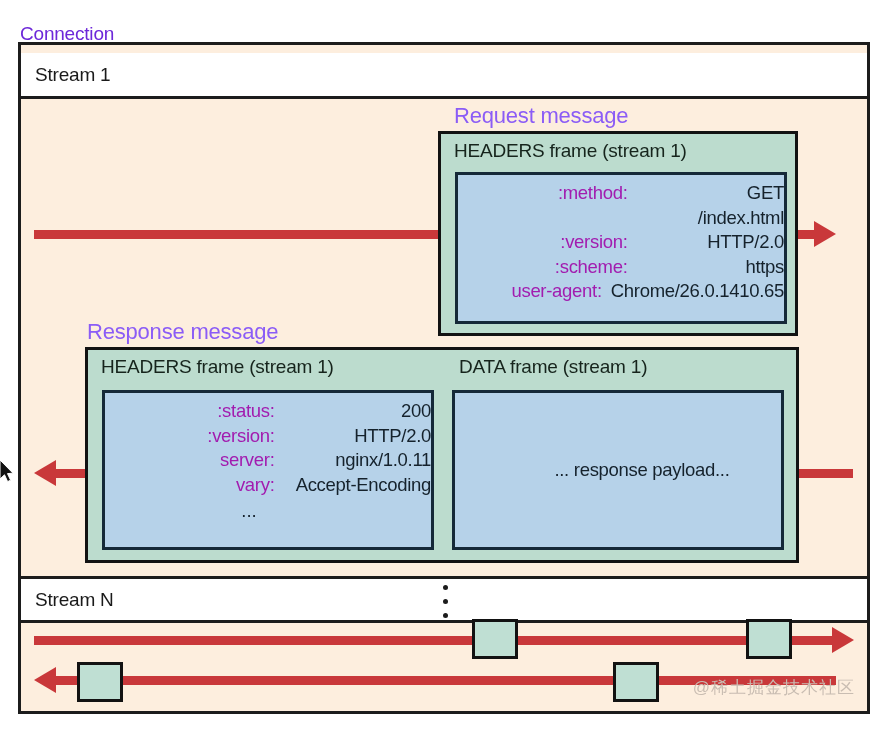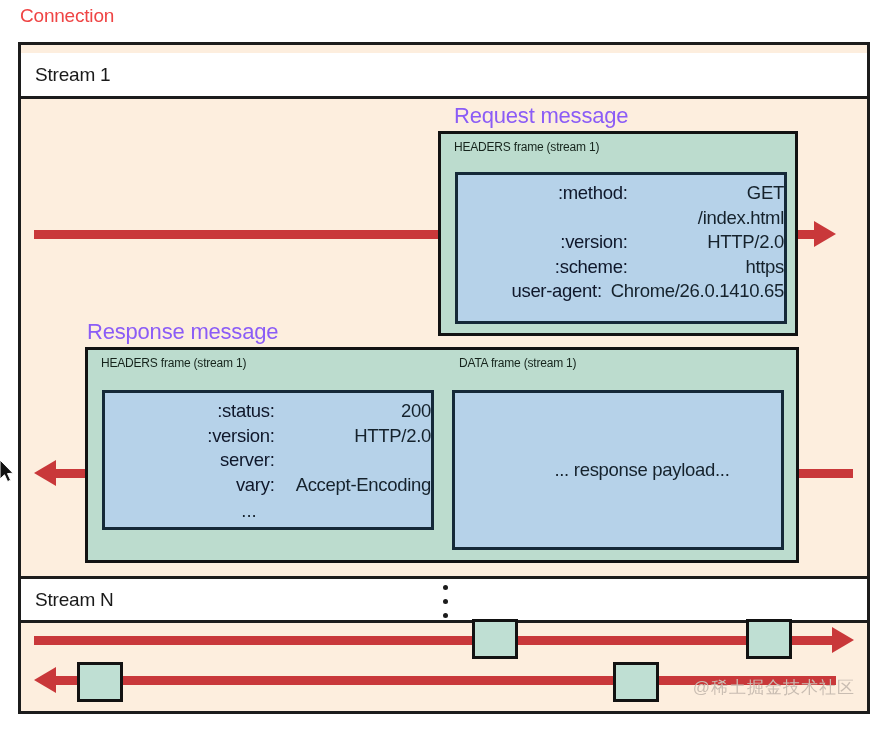--- a/index.html
+++ b/index.html
@@ -19,24 +19,24 @@
     position: absolute;
     left: 0; top: 0;
     width: 885px;
     height: 729px;
   }
 
   
   .connection-label {
     position: absolute;
     left: 20px;
-    top: 5px;
+    top: 23px;
     font-size: 19px;
     letter-spacing: -0.2px;
-    color: #ef4444;
+    color: #6d28d9;
     white-space: nowrap;
   }
 
   
   .connection-box {
     position: absolute;
     left: 18px;
     top: 42px;
     width: 852px;
     height: 672px;
@@ -117,21 +117,21 @@
   .frame {
     position: absolute;
     background: #bcdcce;
     border: 3px solid #121212;
     box-sizing: border-box;
   }
   .frame-title {
     position: absolute;
     left: 13px;
     top: 6px;
-    font-size: 12px;
+    font-size: 19px;
     letter-spacing: -0.2px;
     color: #16241c;
     white-space: nowrap;
   }
 
   
   .payload {
     position: absolute;
     background: #b6d2e9;
     border: 3px solid #152938;
@@ -151,21 +151,21 @@
     align-items: baseline;
     line-height: 1.0;
     margin-bottom: 6px;
   }
   .kv-key {
     width: 52%;
     text-align: right;
     padding-right: 9px;
     font-size: 18.5px;
     letter-spacing: -0.3px;
-    color: #0f172a;
+    color: #a21caf;
     white-space: nowrap;
   }
   .kv-val {
     flex: 1;
     text-align: right;
     font-size: 18.5px;
     letter-spacing: -0.3px;
     color: #15222c;
     white-space: nowrap;
   }
@@ -268,32 +268,33 @@
     <div class="arrowhead left" style="left:13px; top:415px;"></div>
 
     <div class="msg-caption" style="left:66px; top:274px;">Response message</div>
 
     <div class="frame" style="left:64px; top:302px; width:714px; height:216px;">
 
       <div class="frame-title" style="left:13px;">HEADERS frame (stream 1)</div>
 
       <div class="frame-title" style="left:371px;">DATA frame (stream 1)</div>
 
-      <div class="payload" style="left:14px; top:40px; width:332px; height:140px;">
+      <div class="payload" style="left:14px; top:40px; width:332px; height:160px;">
         <div class="kv">
           <div class="kv-row">
             <span class="kv-key">:status:</span>
             <span class="kv-val">200</span>
           </div>
           <div class="kv-row">
             <span class="kv-key">:version:</span>
             <span class="kv-val">HTTP/2.0</span>
           </div>
           <div class="kv-row">
             <span class="kv-key">server:</span>
+            <span class="kv-val">nginx/1.0.11</span>
           </div>
           <div class="kv-row">
             <span class="kv-key">vary:</span>
             <span class="kv-val">Accept-Encoding</span>
           </div>
           <div class="kv-ellipsis">...</div>
         </div>
       </div>
 
       <div class="payload" style="left:364px; top:40px; width:332px; height:160px;">

